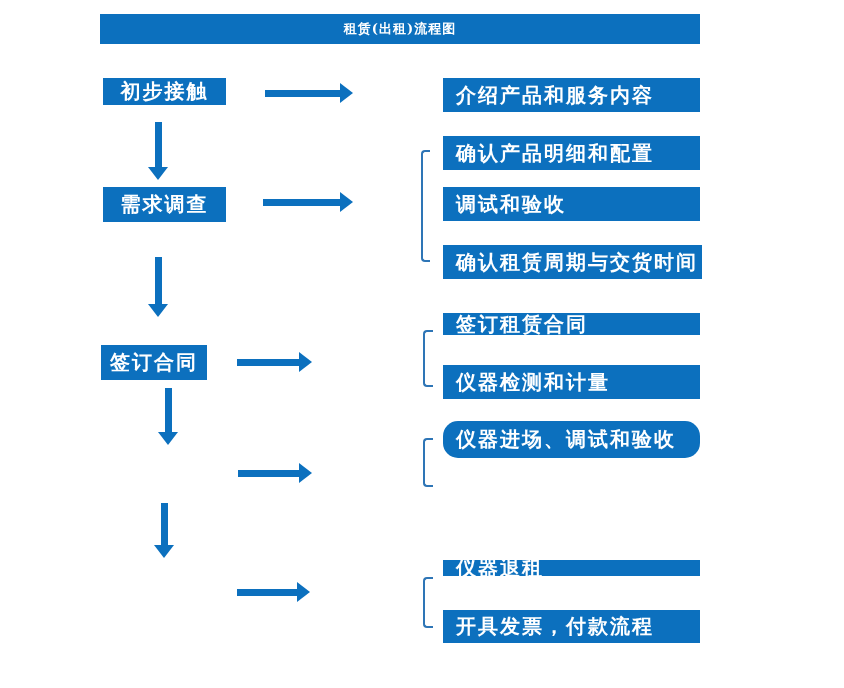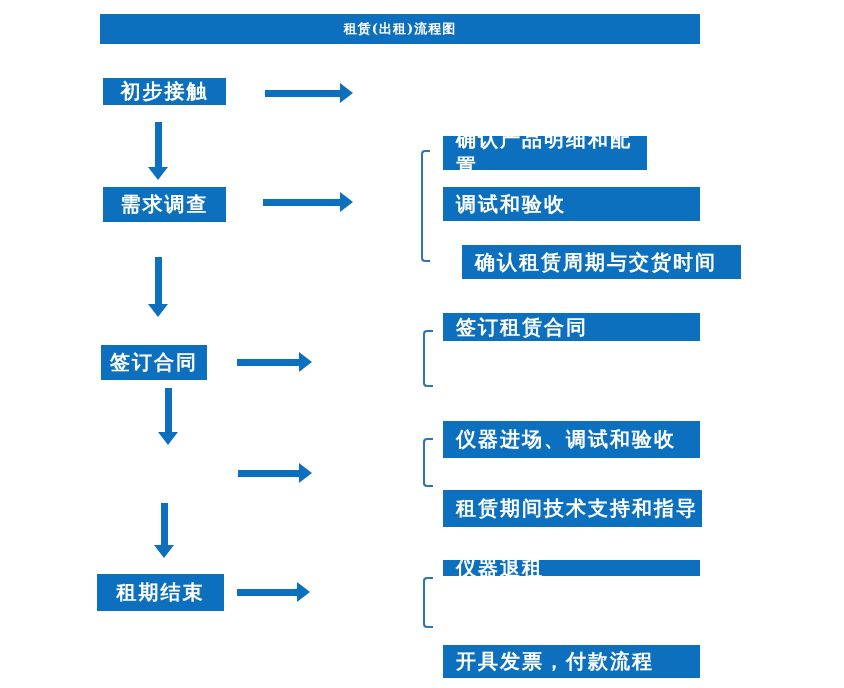--- a/index.html
+++ b/index.html
@@ -77,34 +77,34 @@
 </head>
 <body>
 
 <div class="canvas">
 
   <div class="box title-bar">租赁(出租)流程图</div>
 
   <div class="box lbox" style="left:103px; top:78px;  width:123px; height:27px;">初步接触</div>
   <div class="box lbox" style="left:101px; top:345px; width:106px; height:35px;">签订合同</div>
   <div class="box lbox" style="left:103px; top:187px; width:123px; height:35px;">需求调查</div>
-  <div class="box lbox" style="left:97px;  top:574px; width:127px; height:37px;">租期结束</div>
 
+  <div class="box rbox" style="left:443px; top:78px;  width:257px; height:34px;">介绍产品和服务内容</div>
 
-  <div class="box rbox" style="left:443px; top:136px; width:204px; height:34px;">确认产品明细和配置</div>
+  <div class="box rbox" style="left:443px; top:136px; width:257px; height:34px;">确认产品明细和配置</div>
   <div class="box rbox" style="left:443px; top:187px; width:257px; height:34px;">调试和验收</div>
-  <div class="box rbox" style="left:462px; top:245px; width:279px; height:34px;text-align:center;">确认租赁周期与交货时间</div>
+  <div class="box rbox" style="left:443px; top:245px; width:259px; height:34px;text-align:center;">确认租赁周期与交货时间</div>
 
-  <div class="box rbox" style="left:443px; top:313px; width:257px; height:28px;">签订租赁合同</div>
+  <div class="box rbox" style="left:443px; top:313px; width:257px; height:22px;">签订租赁合同</div>
+  <div class="box rbox" style="left:443px; top:365px; width:257px; height:34px;">仪器检测和计量</div>
 
-  <div class="box rbox" style="left:443px; top:421px; width:257px; height:37px;">仪器进场、调试和验收</div>
-  <div class="box rbox" style="left:443px; top:490px; width:259px; height:37px;">租赁期间技术支持和指导</div>
+  <div class="box rbox" style="left:443px; top:421px; width:257px; height:37px;border-radius:15px;">仪器进场、调试和验收</div>
 
   <div class="box rbox" style="left:443px; top:560px; width:257px; height:16px;">仪器退租</div>
-  <div class="box rbox" style="left:443px; top:610px; width:257px; height:33px;margin-top:35px;">开具发票，付款流程</div>
+  <div class="box rbox" style="left:443px; top:610px; width:257px; height:33px;">开具发票，付款流程</div>
 
   <div class="harrow" style="left:265px; top:83px;  width:88px;">
     <div class="shaft"></div>
     <div class="head"></div>
   </div>
   <div class="harrow" style="left:263px; top:192px; width:90px;">
     <div class="shaft"></div>
     <div class="head"></div>
   </div>
   <div class="harrow" style="left:237px; top:352px; width:75px;">

